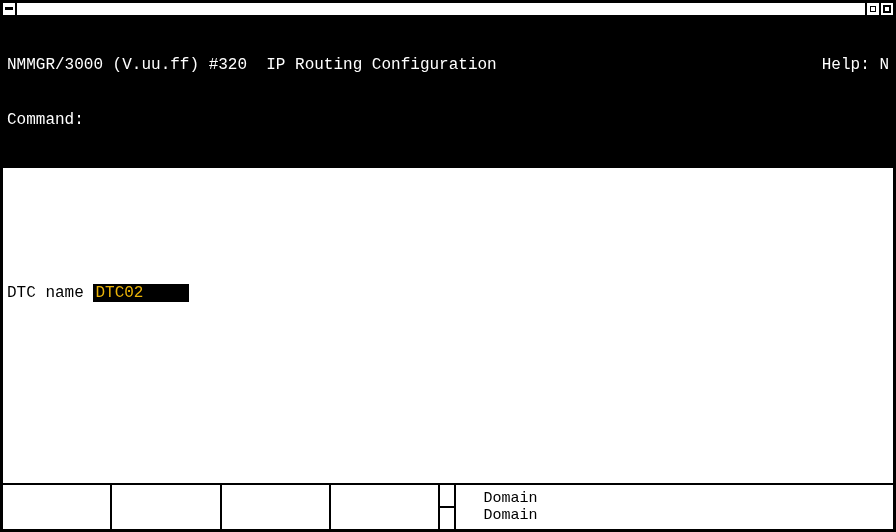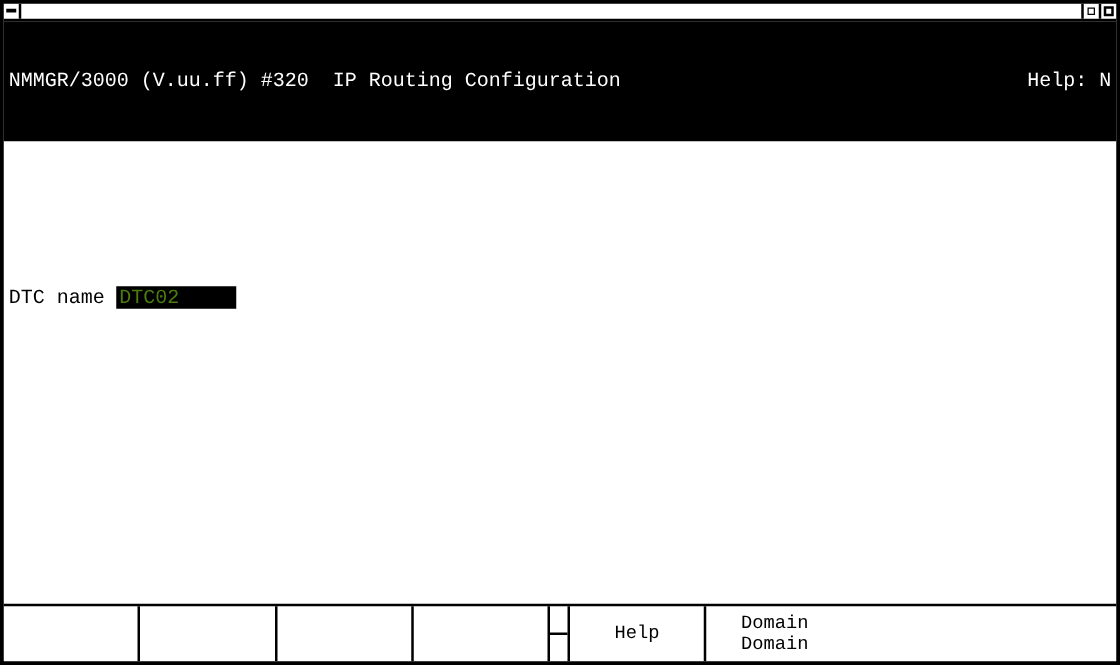--- a/index.html
+++ b/index.html
@@ -66,21 +66,21 @@
     padding: 6px 4px;
     white-space: pre;
     overflow: hidden;
   }
   .row { display: flex; align-items: flex-start; margin: 2px 0; }
   .gap { height: 16px; }
   .lbl { white-space: pre; }
   .field {
     display: inline-block;
     background: #000;
-    color: #4d7c0f;
+    color: #eab308;
     height: 18px;
     vertical-align: middle;
     padding: 0 2px;
     white-space: pre;
   }
   
   .fkeys {
     border-top: 2px solid #000;
     display: grid;
     grid-template-columns: 1fr 1fr 1fr 1fr 16px 1fr 1fr 1fr 1fr;
@@ -118,20 +118,21 @@
       <div class="tb-btn min"></div>
       <div class="tb-btn max"></div>
     </div>
   </div>
 
   <div class="header">
     <div class="line1">
       <span><span>NMMGR/3000 (V.uu.ff) #320</span>  <span>IP Routing Configuration</span></span>
       <span><span>Help:</span> <span>N</span></span>
     </div>
+    <div>Command:</div>
   </div>
 
   <div class="content">
 
     <div class="gap"></div>
     <div class="row">
       <span class="lbl">DTC name</span>
       <span class="lbl"> </span>
       <span class="field" style="width:10ch">DTC02</span>
     </div>
@@ -171,22 +172,18 @@
         <span></span>
       </div>
     <div class="fkey">
         <span></span>
       </div>
     <div class="fgap">
         <div></div>
         <div></div>
       </div>
     <div class="fkey">
-      <span>Help</span>
-        <span></span>
-    </div>
-    <div class="fkey">
       <span>Domain</span>
         <span>Domain</span>
     </div>
   </div>
 
 </div>
 
 </body></html>

